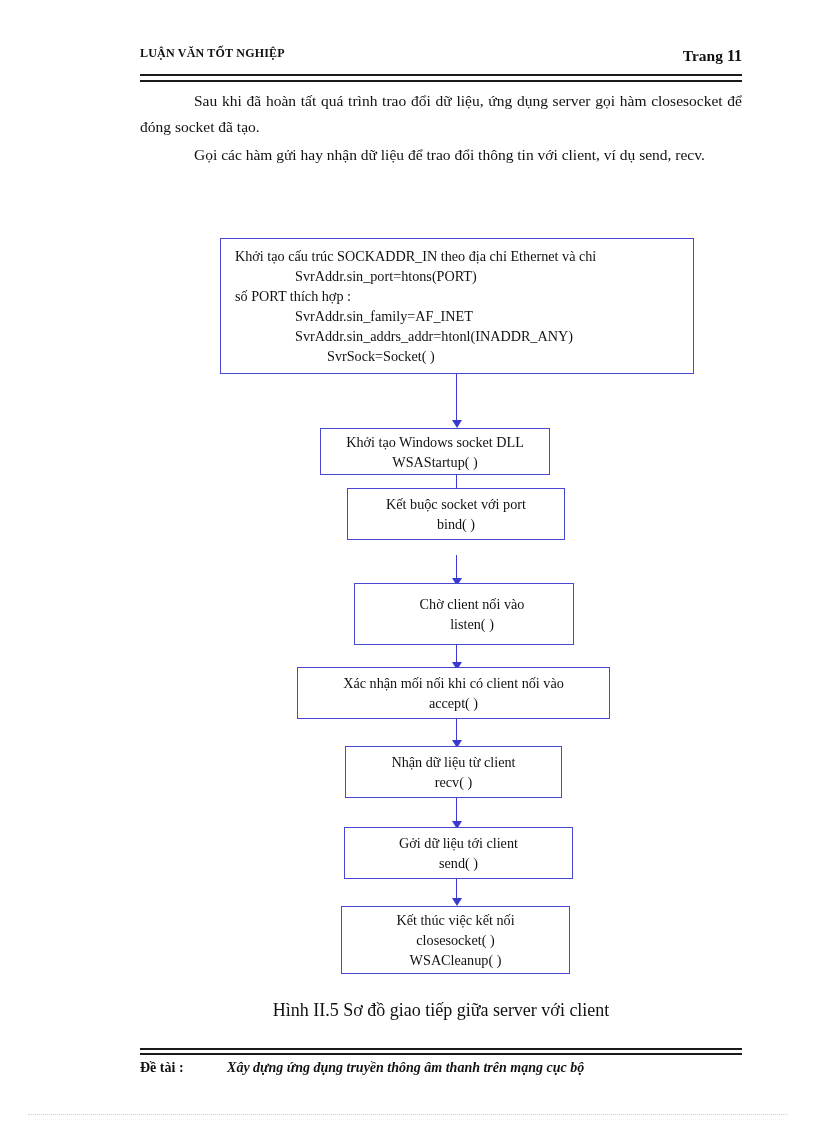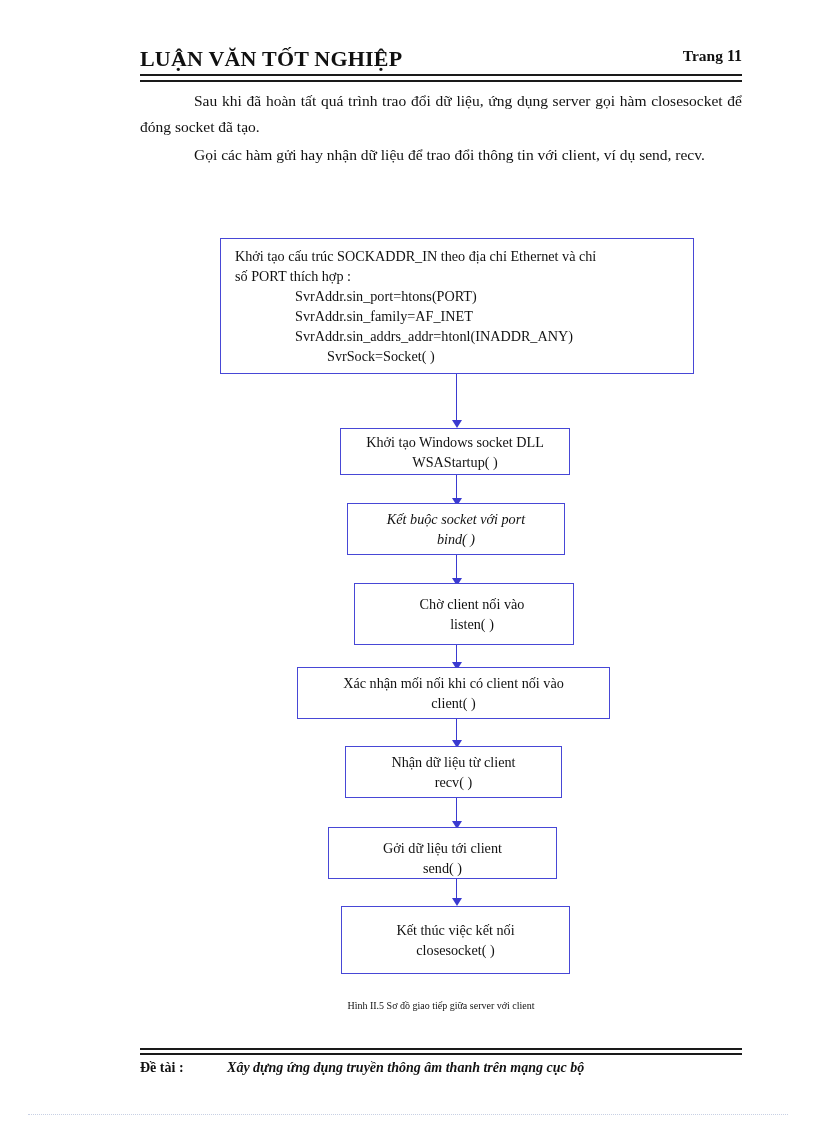--- a/index.html
+++ b/index.html
@@ -26,21 +26,21 @@
     top: 46px;
     width: 602px;
     height: 30px;
   }
   .header-title {
     position: absolute;
     left: 0;
     top: 0;
     font-family: "Liberation Serif", "DejaVu Serif", serif;
     font-weight: bold;
-    font-size: 22px;
+    font-size: 12px;
     letter-spacing: 0.2px;
     white-space: nowrap;
   }
   .header-page {
     position: absolute;
     right: 0;
     top: 1px;
     font-family: "Liberation Serif", "DejaVu Serif", serif;
     font-weight: bold;
     font-size: 15.5px;
@@ -124,21 +124,21 @@
     border-top: 8px solid #3a3ad0;
   }
 
   
   .caption {
     position: absolute;
     left: 140px;
     top: 1000px;
     width: 602px;
     text-align: center;
-    font-size: 10px;
+    font-size: 18px;
   }
 
   
   .footer-rule {
     position: absolute;
     left: 140px;
     top: 1048px;
     width: 602px;
     height: 3px;
     border-top: 2px solid #1a1a1a;
@@ -182,81 +182,82 @@
 
   <div class="body-text">
     <p>Sau khi đã hoàn tất quá trình trao đổi dữ liệu, ứng dụng server gọi hàm closesocket để đóng socket đã tạo.</p>
     <p>Gọi các hàm gửi hay nhận dữ liệu để trao đổi thông tin với client, ví dụ send, recv.</p>
   </div>
 
   <div class="flow">
 
     <div class="node left" style="left:220px; top:238px; width:474px; height:136px;">
       <span class="line">Khởi tạo cấu trúc SOCKADDR_IN theo địa chỉ Ethernet và chỉ</span>
+      <span class="line ind1">SvrAddr.sin_port=htons(PORT)</span>
       <span class="line">số PORT thích hợp :</span>
-      <span class="line ind1">SvrAddr.sin_port=htons(PORT)</span>
       <span class="line ind1">SvrAddr.sin_family=AF_INET</span>
       <span class="line ind1">SvrAddr.sin_addrs_addr=htonl(INADDR_ANY)</span>
       <span class="line ind2">SvrSock=Socket( )</span>
     </div>
 
     <div class="conn" style="left:456px; top:374px; height:50px;"></div>
     <div class="arrowhead" style="left:452px; top:420px;"></div>
 
-    <div class="node center" style="left:340px; top:428px; width:230px; height:47px;">
+    <div class="node center" style="left:320px; top:428px; width:230px; height:47px;">
       <span class="line">Khởi tạo Windows socket DLL</span>
       <span class="line">WSAStartup( )</span>
     </div>
 
     <div class="conn" style="left:456px; top:475px; height:28px;"></div>
     <div class="arrowhead" style="left:452px; top:498px;"></div>
 
-    <div class="node center" style="left:347px; top:503px; width:218px; height:52px;font-style:italic;">
+    <div class="node center" style="left:347px; top:488px; width:218px; height:52px;">
       <span class="line">Kết buộc socket với port</span>
       <span class="line">bind( )</span>
     </div>
 
     <div class="conn" style="left:456px; top:555px; height:28px;"></div>
     <div class="arrowhead" style="left:452px; top:578px;"></div>
 
     <div class="node center" style="left:354px; top:583px; width:220px; height:62px;padding-left:16px;">
       <span class="line">Chờ client nối vào</span>
       <span class="line">listen( )</span>
     </div>
 
     <div class="conn" style="left:456px; top:645px; height:22px;"></div>
     <div class="arrowhead" style="left:452px; top:662px;"></div>
 
     <div class="node center" style="left:297px; top:667px; width:313px; height:52px;">
       <span class="line">Xác nhận mối nối khi có client nối vào</span>
-      <span class="line">client( )</span>
+      <span class="line">accept( )</span>
     </div>
 
     <div class="conn" style="left:456px; top:719px; height:26px;"></div>
     <div class="arrowhead" style="left:452px; top:740px;"></div>
 
     <div class="node center" style="left:345px; top:746px; width:217px; height:52px;">
       <span class="line">Nhận dữ liệu từ client</span>
       <span class="line">recv( )</span>
     </div>
 
     <div class="conn" style="left:456px; top:798px; height:28px;"></div>
     <div class="arrowhead" style="left:452px; top:821px;"></div>
 
-    <div class="node center" style="left:328px; top:827px; width:229px; height:52px;justify-content:flex-end;">
+    <div class="node center" style="left:344px; top:827px; width:229px; height:52px;">
       <span class="line">Gởi dữ liệu tới client</span>
       <span class="line">send( )</span>
     </div>
 
     <div class="conn" style="left:456px; top:879px; height:24px;"></div>
     <div class="arrowhead" style="left:452px; top:898px;"></div>
 
     <div class="node center" style="left:341px; top:906px; width:229px; height:68px;">
       <span class="line">Kết thúc việc kết nối</span>
       <span class="line">closesocket( )</span>
+      <span class="line">WSACleanup( )</span>
     </div>
 
   </div>
 
   <div class="caption">Hình II.5 Sơ đồ giao tiếp giữa server với client</div>
 
   <div class="footer-rule"></div>
   <div class="footer-text">
     <span class="topic-label">Đề tài :</span>
     <span class="topic-value">Xây dựng ứng dụng truyền thông âm thanh trên mạng cục bộ</span>

